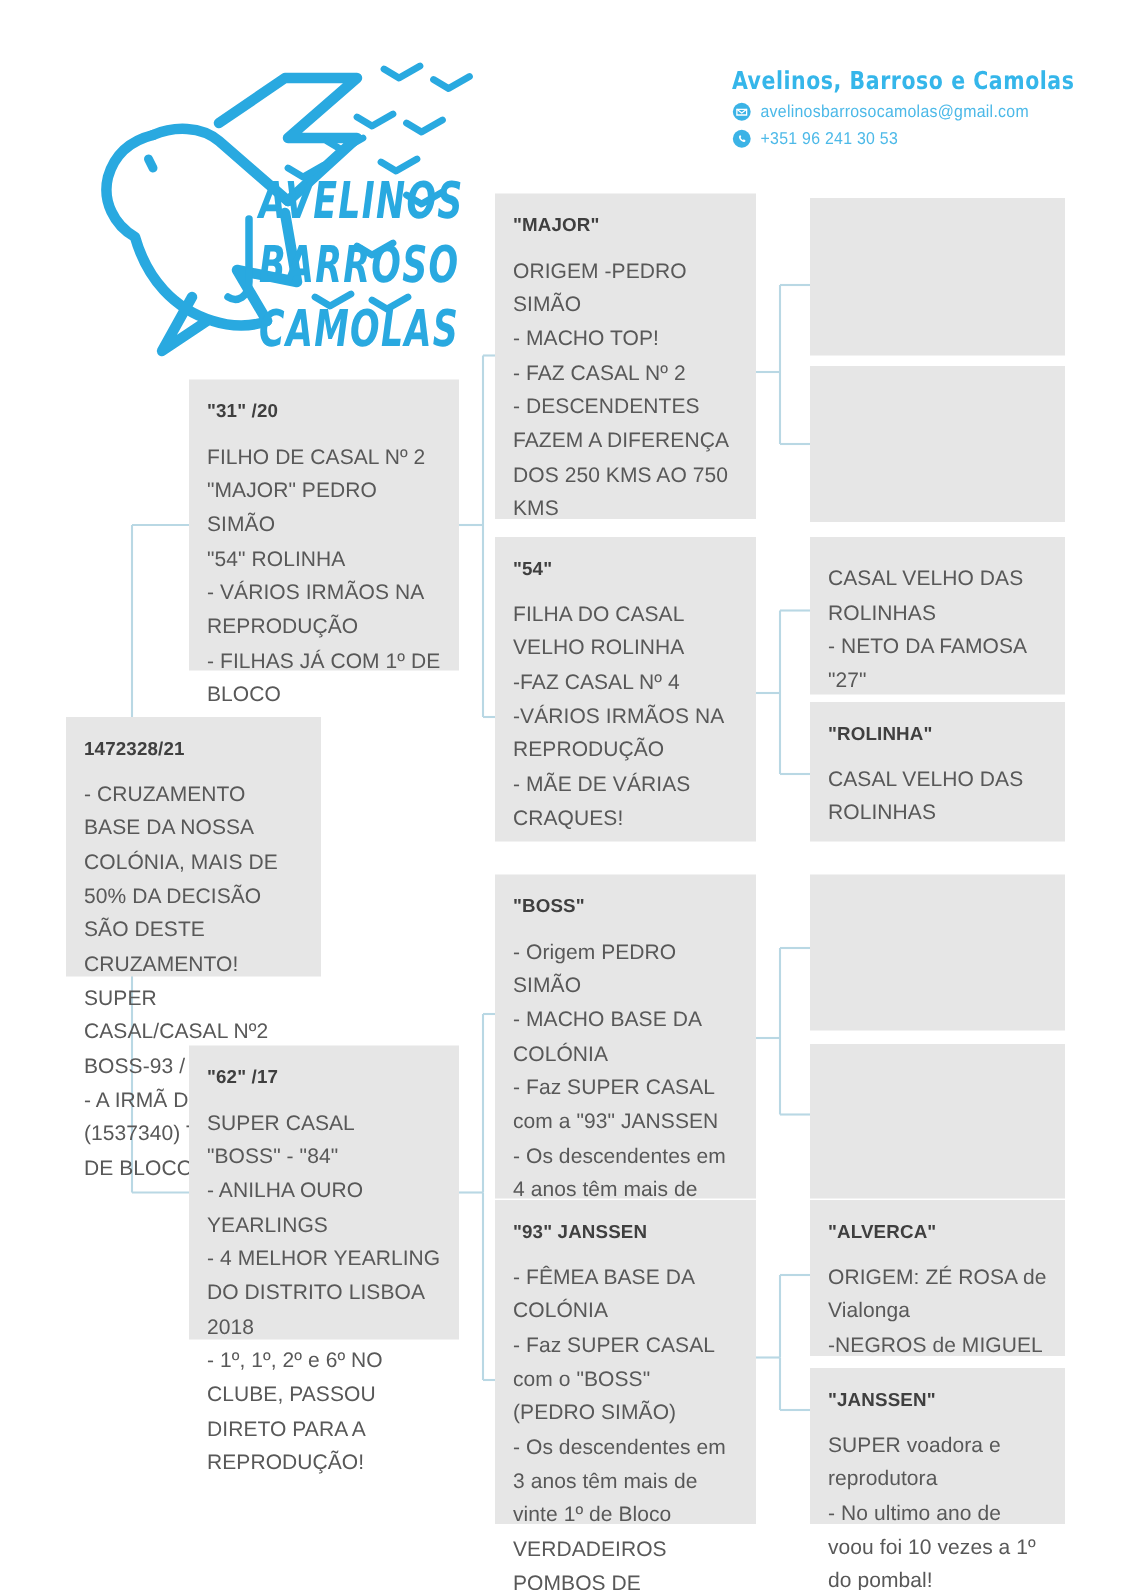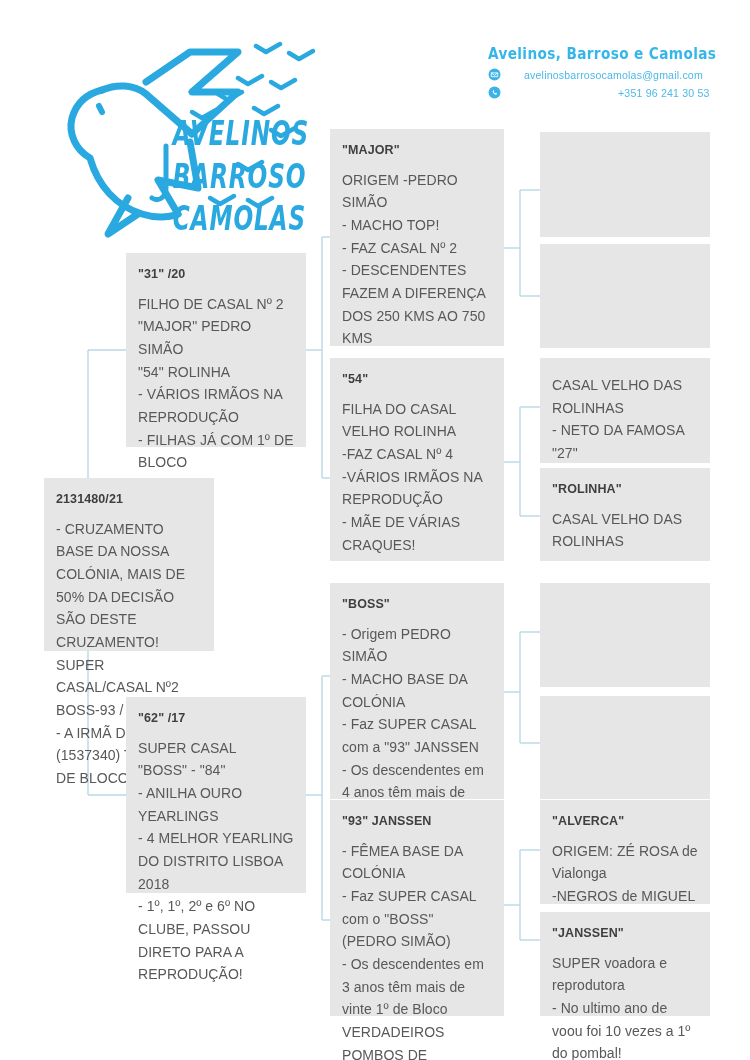--- a/index.html
+++ b/index.html
@@ -43,24 +43,23 @@
     font-size: 16.5px;
     letter-spacing: 0.4px;
     color: #35b6ea;
     white-space: nowrap;
     transform: scaleX(0.92);
     transform-origin: left center;
   }
   .contact-line {
     display: flex;
     align-items: center;
-    gap: 16px;
+    gap: 6px;
     margin-top: 5px;
     white-space: nowrap;
-    justify-content: space-between;
   }
   .contact-txt {
     font-family: "Liberation Sans Narrow", "Liberation Sans", sans-serif;
     font-size: 11.5px;
     color: #4cb9e8;
     letter-spacing: 0.2px;
     transform: scaleX(0.92);
     transform-origin: left center;
   }
   .cicon { width: 13px; height: 13px; flex: 0 0 13px; display: block; }
@@ -210,21 +209,21 @@
 
       <path d="M504 905 L520 905"></path>
       <path d="M520 905 L520 850"></path>
       <path d="M520 905 L520 940"></path>
       <path d="M520 850 L540 850"></path>
       <path d="M520 940 L540 940"></path>
     </g>
   </svg>
 
   <div class="node" style="left:44px; top:478px; width:170px; height:173px;">
-    <div class="node-title">2131480/21</div>
+    <div class="node-title">1472328/21</div>
     <div class="node-body">- CRUZAMENTO BASE DA NOSSA COLÓNIA, MAIS DE 50% DA DECISÃO SÃO DESTE CRUZAMENTO!
 SUPER CASAL/CASAL Nº2
 BOSS-93 / MAJOR-54
 - A IRMÃ DE NINHO (1537340) TEM UM 1º DE BLOCO</div>
   </div>
 
   <div class="node" style="left:126px; top:253px; width:180px; height:194px;">
     <div class="node-title">"31" /20</div>
     <div class="node-body">FILHO DE CASAL Nº 2
 "MAJOR"  PEDRO SIMÃO

